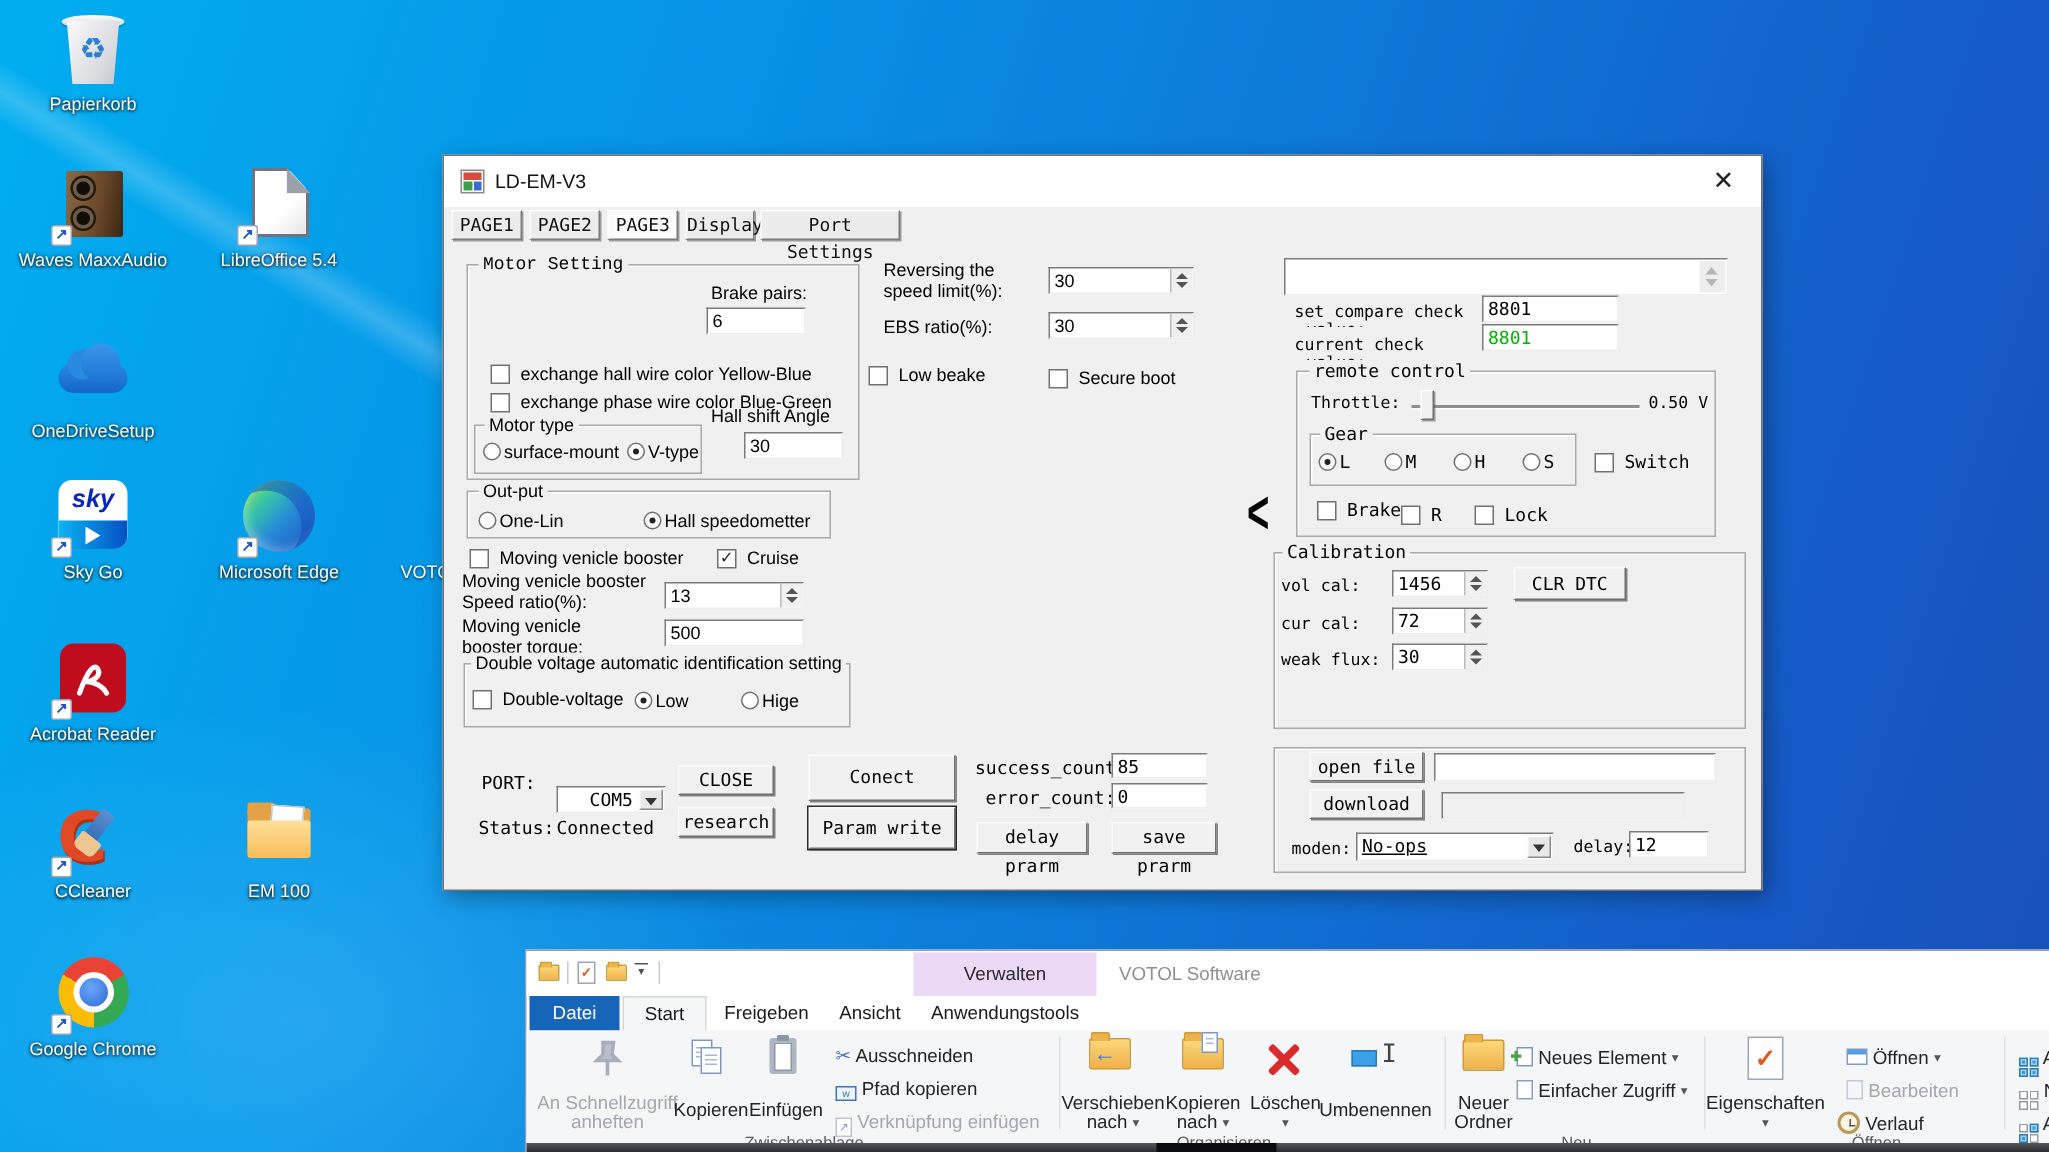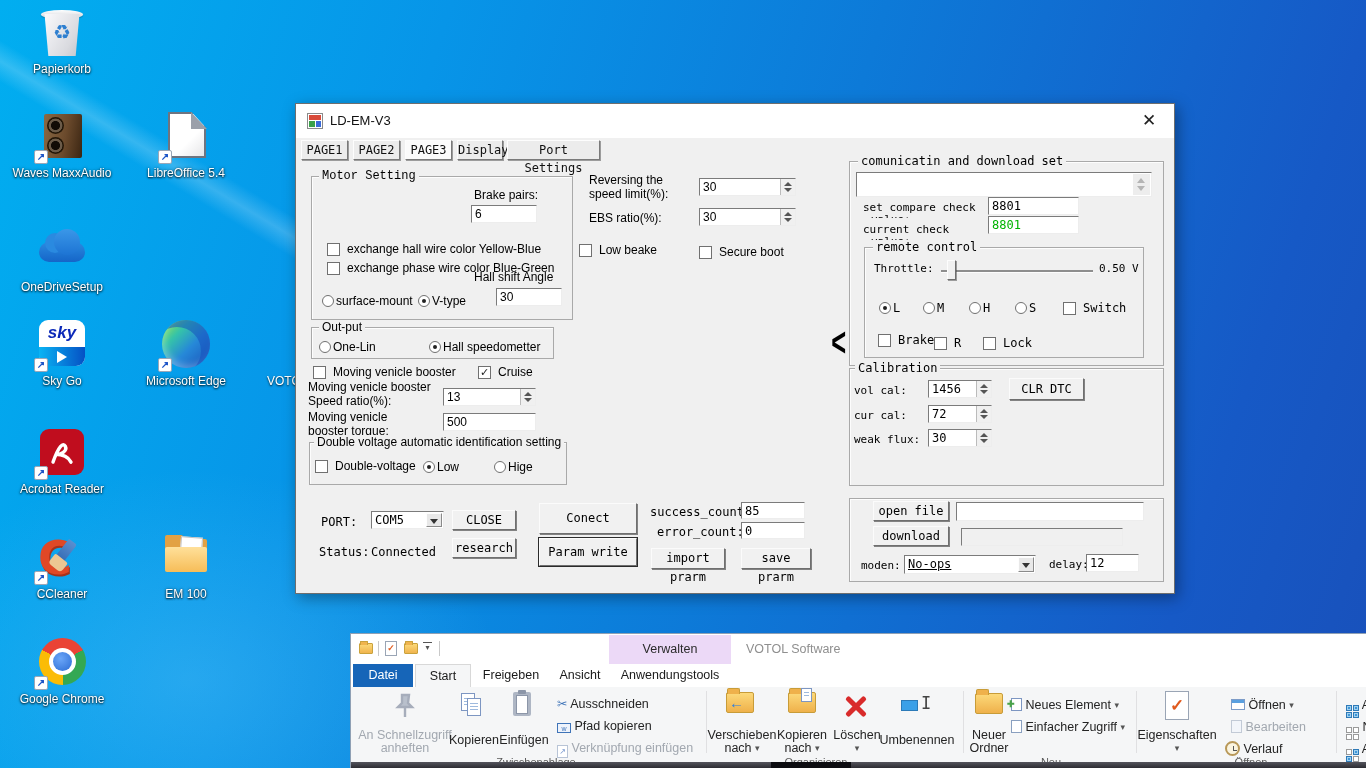--- a/index.html
+++ b/index.html
@@ -248,20 +248,23 @@
 
   <div class="gbox" style="left:15px;top:72px;width:262px;height:144px;font-family:Liberation Mono, monospace;">
     <span class="gleg" style="left:7px;">Motor Setting</span>
   </div>
   <div class="lbl12" style="left:150px;top:84px;width:92px;text-align:right;">Brake pairs:</div>
   <div class="fld" style="left:175px;top:101px;width:66px;height:18px;"><span>6</span></div>
   <div class="cb" style="left:31px;top:139px;"></div>
   <div class="lbl12" style="left:51px;top:138px;">exchange hall wire color Yellow-Blue</div>
   <div class="cb" style="left:31px;top:158px;"></div>
   <div class="lbl12" style="left:51px;top:157px;">exchange phase wire color Blue-Green</div>
+  <div class="gbox" style="left:20px;top:179px;width:152px;height:33px;">
+    <span class="gleg" style="left:6px;">Motor type</span>
+  </div>
   <div class="rb" style="left:26px;top:191px;"></div>
   <div class="lbl12" style="left:40px;top:190px;">surface-mount</div>
   <div class="rb" style="left:122px;top:191px;">
       <span class="dot"></span>
     </div>
   <div class="lbl12" style="left:136px;top:190px;">V-type</div>
   <div class="lbl12" style="left:178px;top:166px;">Hall shift Angle</div>
   <div class="fld" style="left:200px;top:184px;width:66px;height:18px;"><span>30</span></div>
 
   <div class="gbox" style="left:15px;top:223px;width:243px;height:32px;">
@@ -322,43 +325,40 @@
       </span>
   </div>
   <div class="cb" style="left:283px;top:140px;"></div>
   <div class="lbl12" style="left:303px;top:139px;">Low beake</div>
   <div class="cb" style="left:403px;top:142px;"></div>
   <div class="lbl12" style="left:423px;top:141px;">Secure boot</div>
 
   <div class="bigarrow" style="left:534px;top:222px;">&lt;</div>
 
   <div class="lbl12 mono" style="left:25px;top:411px;text-align:center;">PORT:</div>
-  <div class="fld mono" style="left:75px;top:407px;width:73px;height:18px;">
+  <div class="fld mono" style="left:75px;top:420px;width:73px;height:18px;text-align:center;">
     <span>COM5</span>
     <span class="combo-btn">
         <b></b>
       </span>
   </div>
   <div class="btn" style="left:156px;top:406px;width:64px;height:20px;line-height:18px;">CLOSE</div>
   <div class="btn" style="left:243px;top:399px;width:98px;height:31px;line-height:29px;">Conect</div>
   <div class="lbl12 mono" style="left:354px;top:401px;">success_count:</div>
   <div class="fld mono" style="left:445px;top:398px;width:64px;height:17px;"><span>85</span></div>
   <div class="lbl12 mono" style="left:361px;top:421px;">error_count:</div>
   <div class="fld mono" style="left:445px;top:418px;width:64px;height:17px;"><span>0</span></div>
 
   <div class="lbl12 mono" style="left:23px;top:441px;">Status:</div>
   <div class="lbl12 mono" style="left:75px;top:441px;">Connected</div>
   <div class="btn" style="left:156px;top:434px;width:64px;height:20px;line-height:18px;">research</div>
   <div class="btn def" style="left:243px;top:434px;width:98px;height:28px;line-height:26px;">Param write</div>
-  <div class="btn" style="left:355px;top:444px;width:74px;height:21px;line-height:19px;">import prarm</div>
+  <div class="btn" style="left:355px;top:444px;width:74px;height:21px;line-height:19px;">delay prarm</div>
   <div class="btn" style="left:445px;top:444px;width:70px;height:21px;line-height:19px;">save prarm</div>
 
-  <div class="gbox" style="left:553px;top:57px;width:315px;height:205px;">
-    <span class="gleg mono" style="left:8px;">comunicatin and download set</span>
-  </div>
   <div class="fld" style="left:560px;top:68px;width:296px;height:25px;">
     <span class="vscroll">
         <b class="up"></b>
         <b class="dn"></b>
       </span>
   </div>
   <div class="lbl12 mono" style="left:567px;top:97px;font-size:11px;">set compare check</div>
   <div class="clip2 mono" style="left:575px;top:109px;width:60px;">value:</div>
   <div class="fld mono" style="left:692px;top:93px;width:91px;height:18px;"><span>8801</span></div>
   <div class="lbl12 mono" style="left:567px;top:119px;font-size:11px;">current check</div>
@@ -366,20 +366,23 @@
   <div class="fld mono" style="left:692px;top:112px;width:91px;height:18px;color:#00b400;"><span>8801</span></div>
 
   <div class="gbox" style="left:568px;top:143px;width:280px;height:111px;">
     <span class="gleg mono" style="left:8px;">remote control</span>
   </div>
   <div class="lbl12 mono" style="left:578px;top:158px;font-size:11px;">Throttle:</div>
   <div class="groove" style="left:645px;top:166px;width:152px;"></div>
   <div class="thumb" style="left:651px;top:156px;"></div>
   <div class="lbl12 mono" style="left:803px;top:158px;font-size:11px;">0.50 V</div>
 
+  <div class="gbox" style="left:577px;top:185px;width:178px;height:35px;">
+    <span class="gleg mono" style="left:6px;">Gear</span>
+  </div>
   <div class="rb" style="left:583px;top:198px;">
       <span class="dot"></span>
     </div>
   <div class="lbl12 mono" style="left:597px;top:197px;">L</div>
   <div class="rb" style="left:627px;top:198px;"></div>
   <div class="lbl12 mono" style="left:641px;top:197px;">M</div>
   <div class="rb" style="left:673px;top:198px;"></div>
   <div class="lbl12 mono" style="left:687px;top:197px;">H</div>
   <div class="rb" style="left:719px;top:198px;"></div>
   <div class="lbl12 mono" style="left:733px;top:197px;">S</div>

